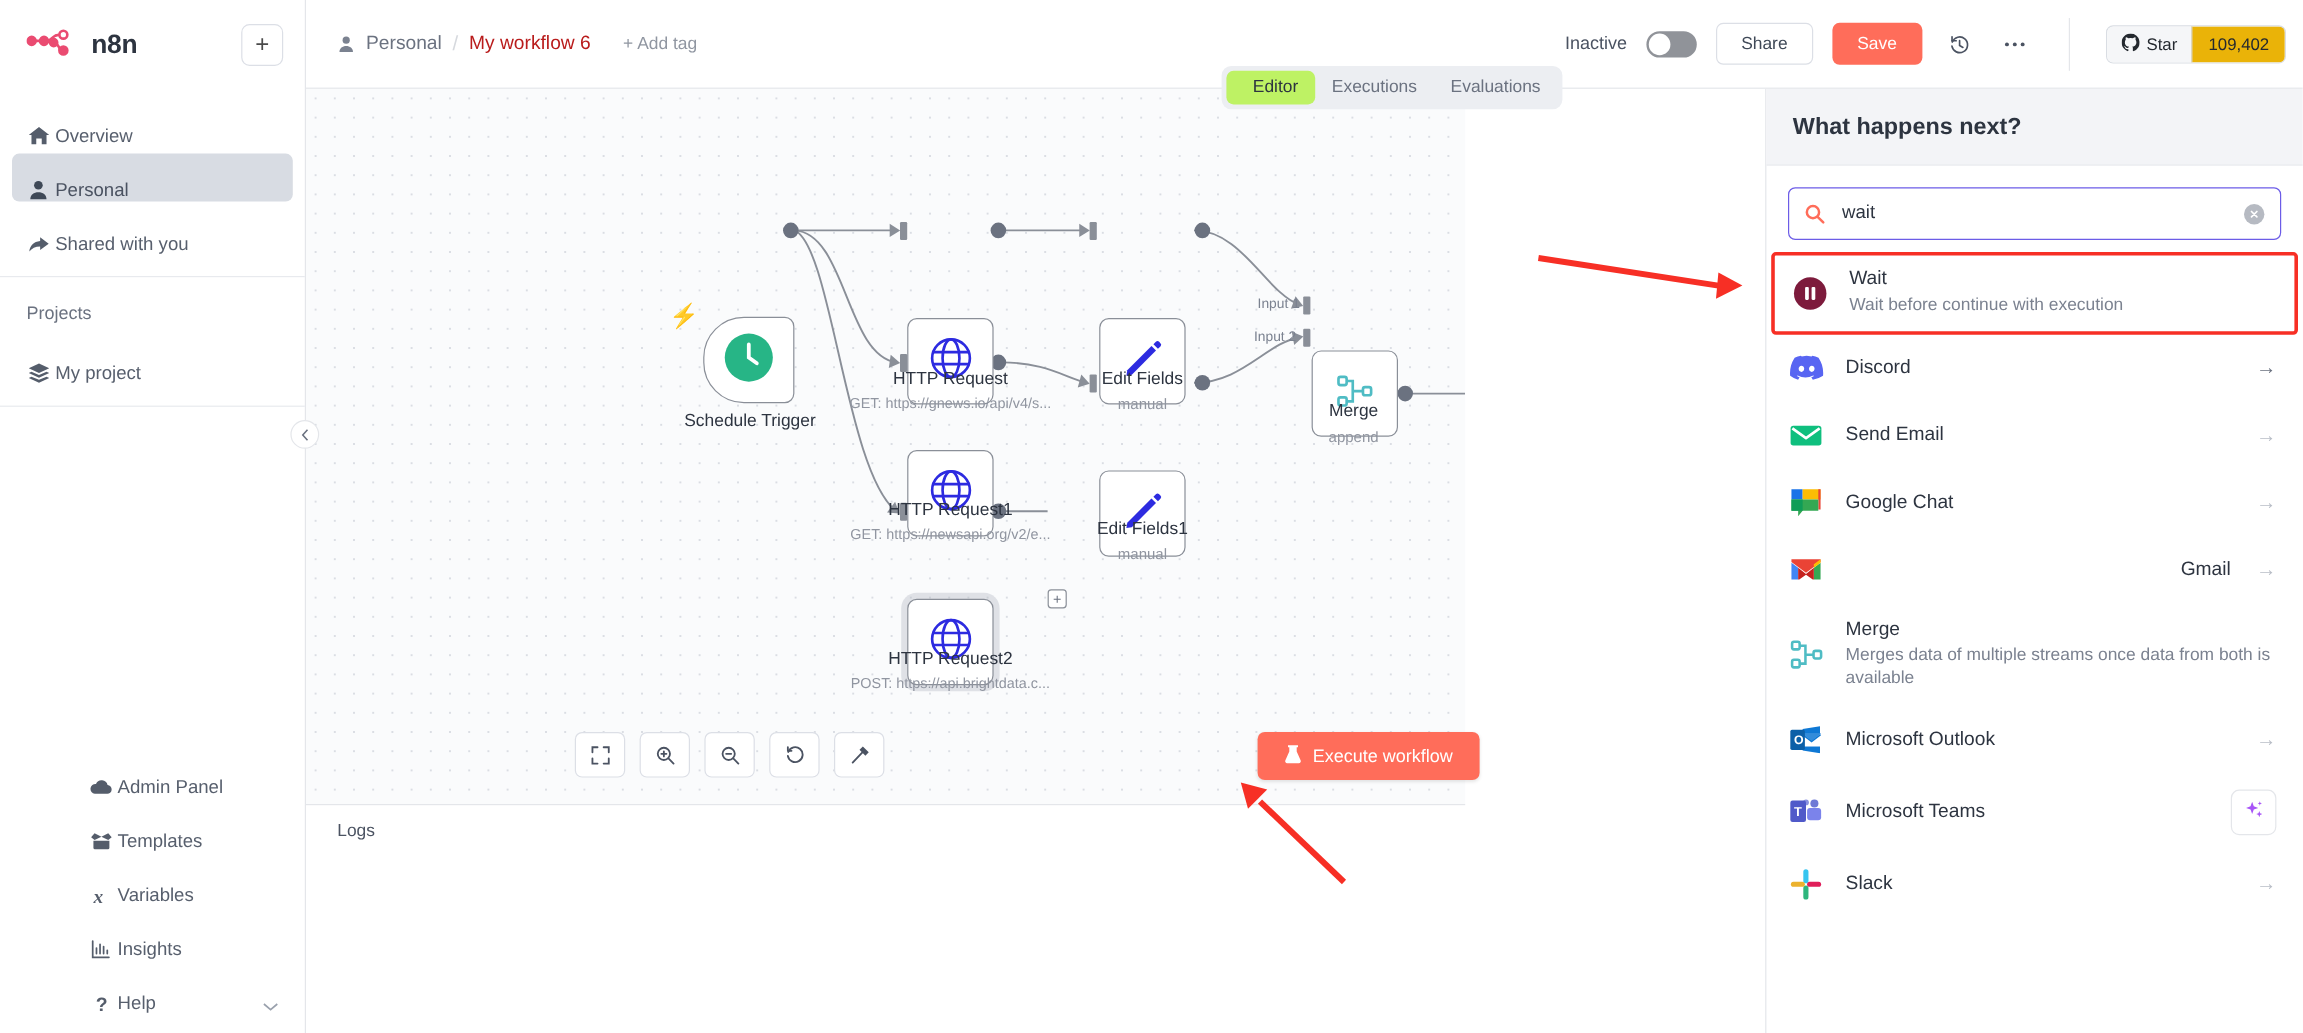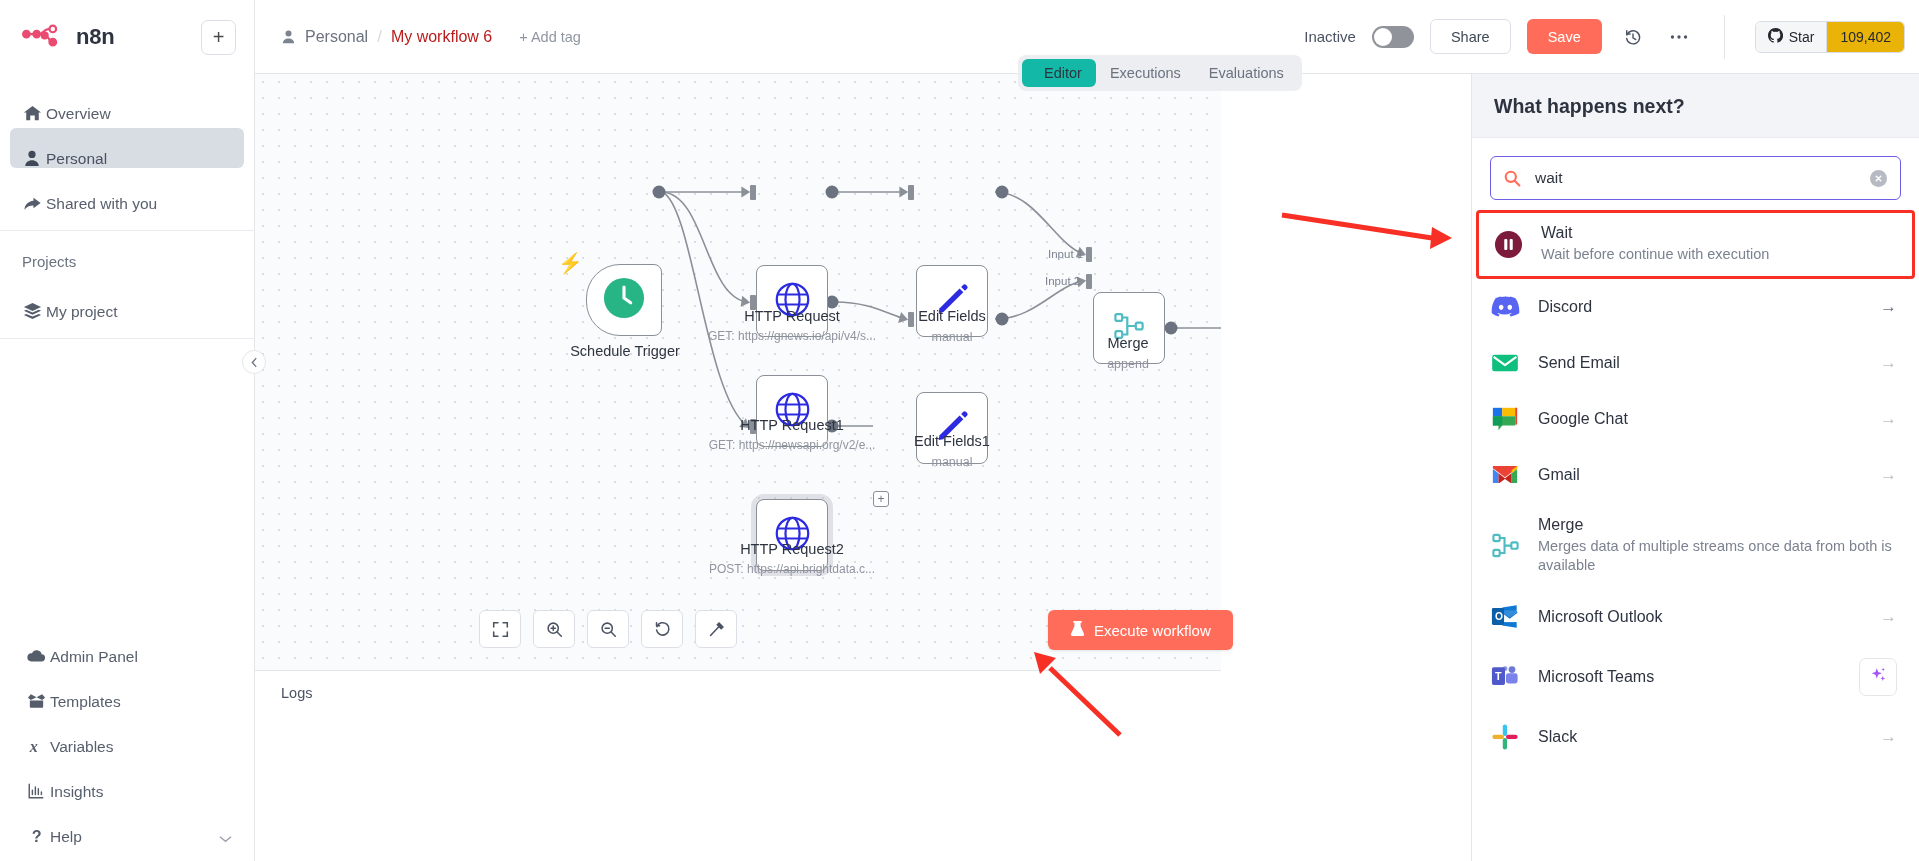--- a/index.html
+++ b/index.html
@@ -49,21 +49,21 @@
     width: 20px; height: 20px; flex: 0 0 20px;
     display: flex; align-items: center; justify-content: center;
     color: #555d6b;
   }
   .nav-label { flex: 1; }
   .sidebar-divider { height: 1px; background: #e8eaee; margin: 0; }
   .projects-head {
     font-size: 15px; color: #6b7280; padding: 22px 22px 6px 22px;
   }
   .sidebar-spacer { flex: 1; }
-  .bottom-block { padding: 6px 10px 10px 14px; }
+  .bottom-block { padding: 6px 10px 10px 14px; margin-left: 48px; }
   .chev { margin-left: auto; color: #9aa1ad; font-size: 12px; }
   .user-row {
     display: flex; align-items: center; gap: 14px;
     height: 62px; padding: 0 22px;
     border-top: 1px solid #e8eaee;
     cursor: pointer;
   }
   .avatar {
     width: 31px; height: 31px; border-radius: 50%;
     background: linear-gradient(150deg, #5a4fcf 0%, #9b4ab0 50%, #f4553f 100%);
@@ -144,21 +144,21 @@
   
   .tabs {
     position: absolute; left: 763px; top: 55px; z-index: 25;
     display: flex; align-items: center; gap: 0;
     background: #eceef2; border-radius: 8px; padding: 4px;
   }
   .tab {
     padding: 6px 14px; font-size: 14.5px; color: #6b7280;
     border-radius: 6px; cursor: pointer;
   }
-  .tab.active { background: #14b8a6; color: #2d3440; padding-left: 22px; }
+  .tab.active { background: #bef264; color: #2d3440; padding-left: 22px; }
 
   
   .canvas {
     position: absolute; left: 0; top: 74px;
     width: 966px; height: 596px;
     background-color: #fafbfc;
     background-image: radial-gradient(circle, #dadde3 1px, transparent 1.2px);
     background-size: 16px 16px;
     overflow: hidden;
   }
@@ -728,21 +728,21 @@
           <span class="rp-ico">
             <svg viewBox="0 0 30 22" width="28" height="21">
               <path d="M2 20V5l6 4.6V20z" fill="#4285f4"></path>
               <path d="M2 4.3 15 14 28 4.3V2H2z" fill="#ea4335"></path>
               <path d="M22 20V9.6L28 5v15z" fill="#34a853"></path>
               <path d="M22 9.6 28 5V2l-6 4.5z" fill="#fbbc04"></path>
               <path d="M8 9.6 15 15l7-5.4V20h-1l-6-4.3-6 4.3H8z" fill="#c5221f"></path>
             </svg>
           </span>
           <span class="rp-texts">
-            <span class="rp-title" style="display:block;">Gmail</span>
+            <span class="rp-title" style="display:block;text-align:right;">Gmail</span>
           </span>
           <span class="rp-arrow">→</span>
         </div>
 
         <div class="rp-item">
           <span class="rp-ico">
             <svg viewBox="0 0 30 30" width="29" height="29" fill="none" stroke="#4fbcc4" stroke-width="2.2">
               <rect x="2.5" y="4" width="6.5" height="6.5" rx="1.6"></rect>
               <rect x="2.5" y="19.5" width="6.5" height="6.5" rx="1.6"></rect>
               <rect x="21" y="11.8" width="6.5" height="6.5" rx="1.6"></rect>

